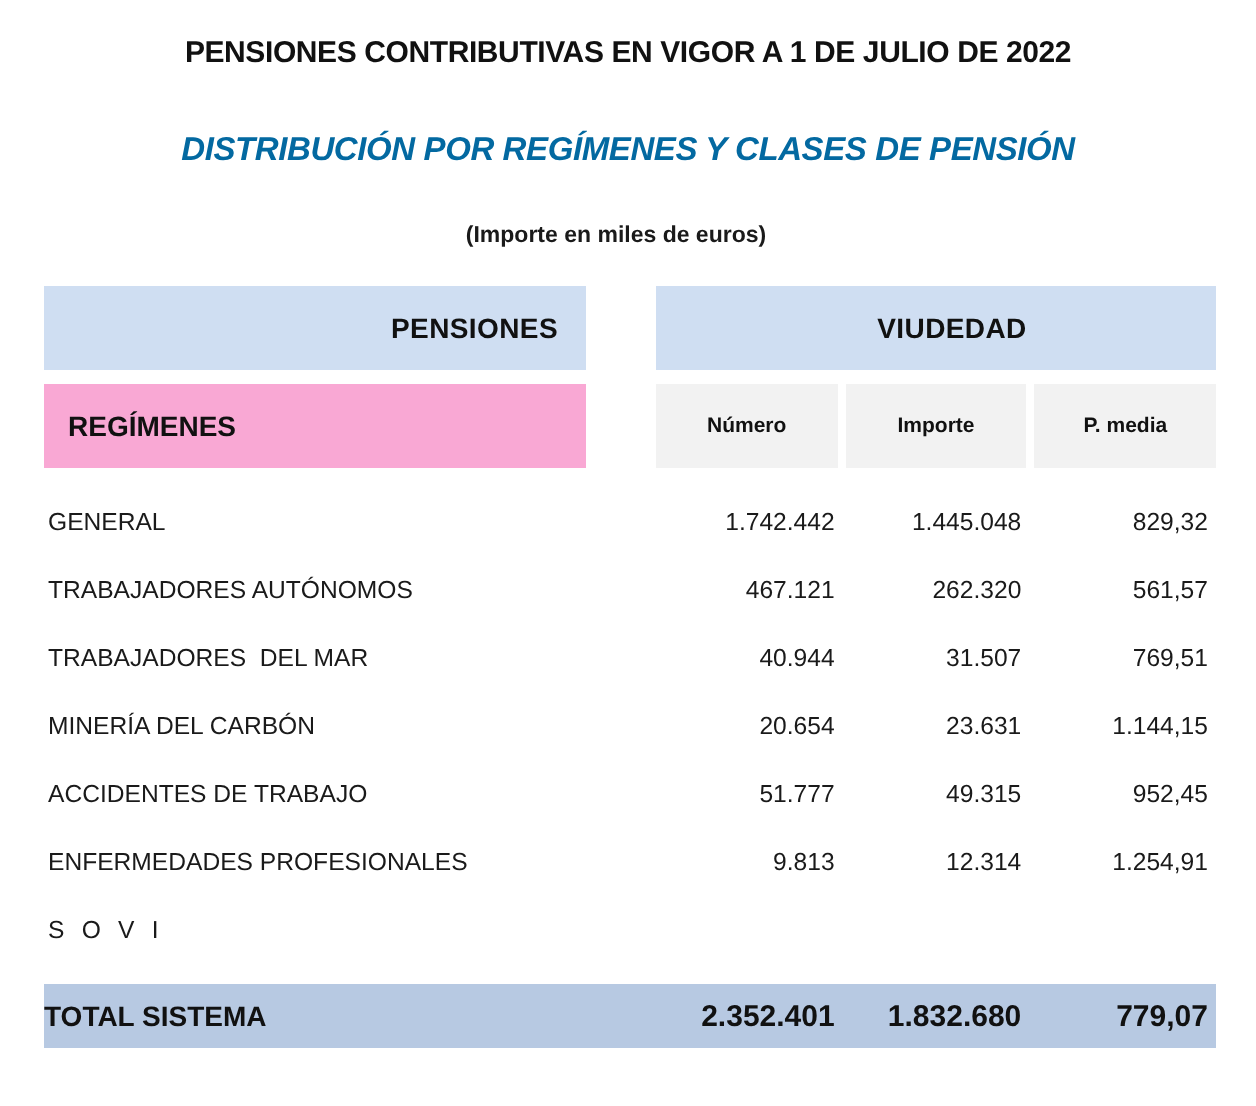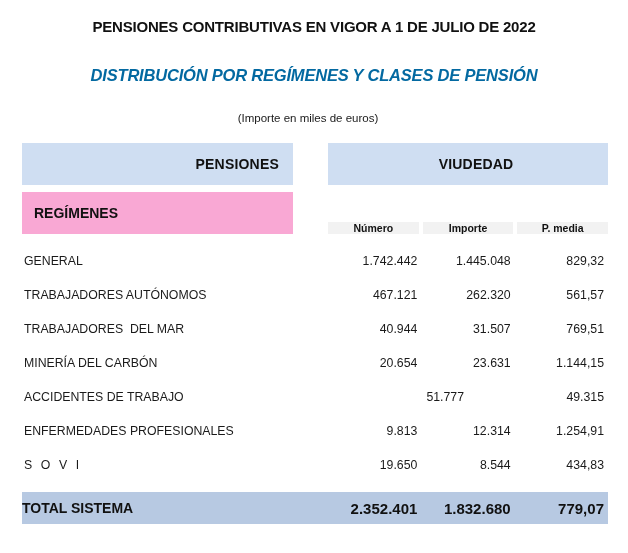--- a/index.html
+++ b/index.html
@@ -40,21 +40,21 @@
     font-size: 16.5px;
     font-weight: bold;
     letter-spacing: -0.2px;
     color: #0369a1;
     line-height: 1.2;
     margin: 30px 0 0 0;
     font-style: italic;
   }
   .title-note {
     font-size: 11.5px;
-    font-weight: normal;
+    font-weight: bold;
     color: #1a1a1a;
     margin: 26px 12px 0 0;
   }
 
   
   .table-wrap {
     position: absolute;
     left: 0;
     top: 143px;
     width: 628px;
@@ -128,21 +128,20 @@
   }
   .regimenes-text {
     font-size: 14px;
     font-weight: bold;
     color: #111111;
   }
   .subcols {
     display: flex;
     height: 42px;
     gap: 4px;
-    align-items: flex-end;
   }
   .subcol {
     background: #f2f2f2;
     flex: 1 1 0;
     display: flex;
     align-items: center;
     justify-content: center;
     box-sizing: border-box;
   }
   .subcol-text {
@@ -366,20 +365,23 @@
           <span class="row-label">ACCIDENTES DE TRABAJO</span>
         </div>
         <div class="cell-right-group">
           <div class="nums">
             <div class="num">
                 <span class="num-text">51.777</span>
               </div>
             <div class="num">
                 <span class="num-text">49.315</span>
               </div>
+            <div class="num">
+                <span class="num-text">952,45</span>
+              </div>
           </div>
         </div>
       </div>
 
       <div class="row-grid data-row">
         <div class="cell-left">
           <span class="row-label">ENFERMEDADES PROFESIONALES</span>
         </div>
         <div class="cell-right-group">
           <div class="nums">
@@ -392,33 +394,20 @@
             <div class="num">
                 <span class="num-text">1.254,91</span>
               </div>
           </div>
         </div>
       </div>
 
       <div class="row-grid data-row">
         <div class="cell-left">
           <span class="row-label spaced">S O V I</span>
-        </div>
-        <div class="cell-right-group">
-          <div class="nums">
-            <div class="num">
-                <span class="num-text">19.650</span>
-              </div>
-            <div class="num">
-                <span class="num-text">8.544</span>
-              </div>
-            <div class="num">
-                <span class="num-text">434,83</span>
-              </div>
-          </div>
         </div>
       </div>
 
     </div>
 
     <div class="total-row">
       <div class="total-bg"></div>
       <div class="total-label-box">
         <span class="total-label">TOTAL SISTEMA</span>
       </div>

